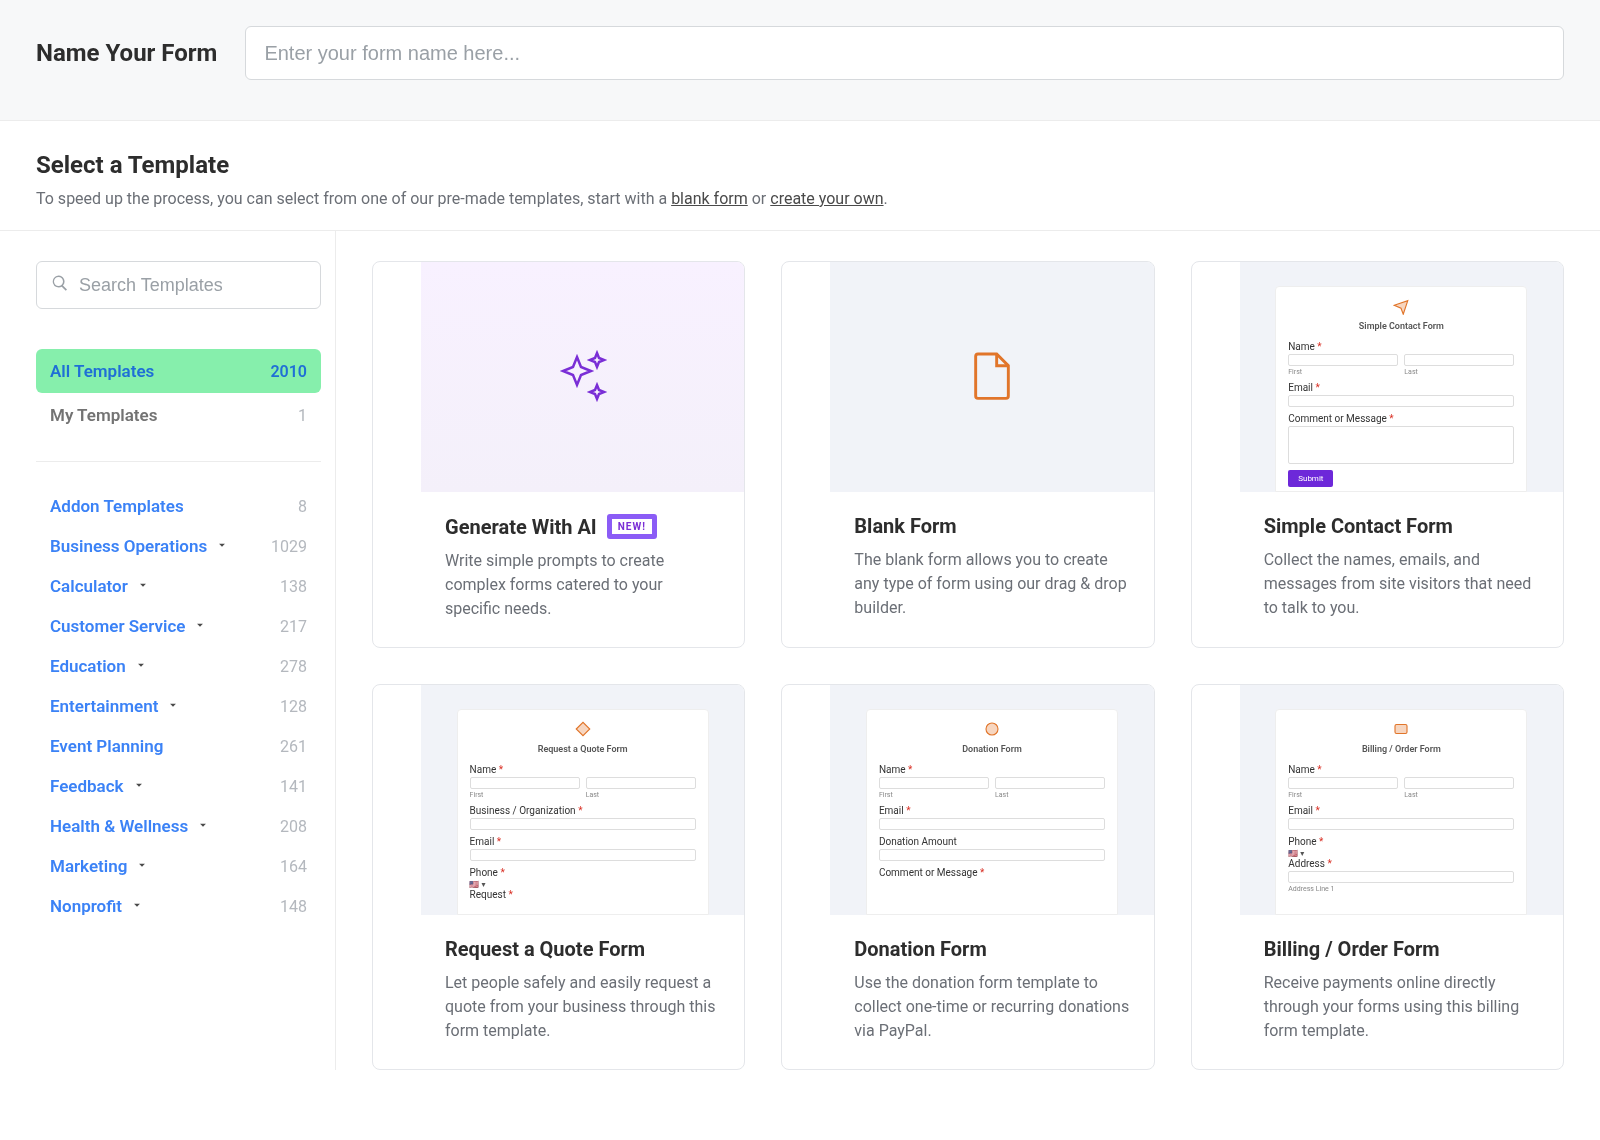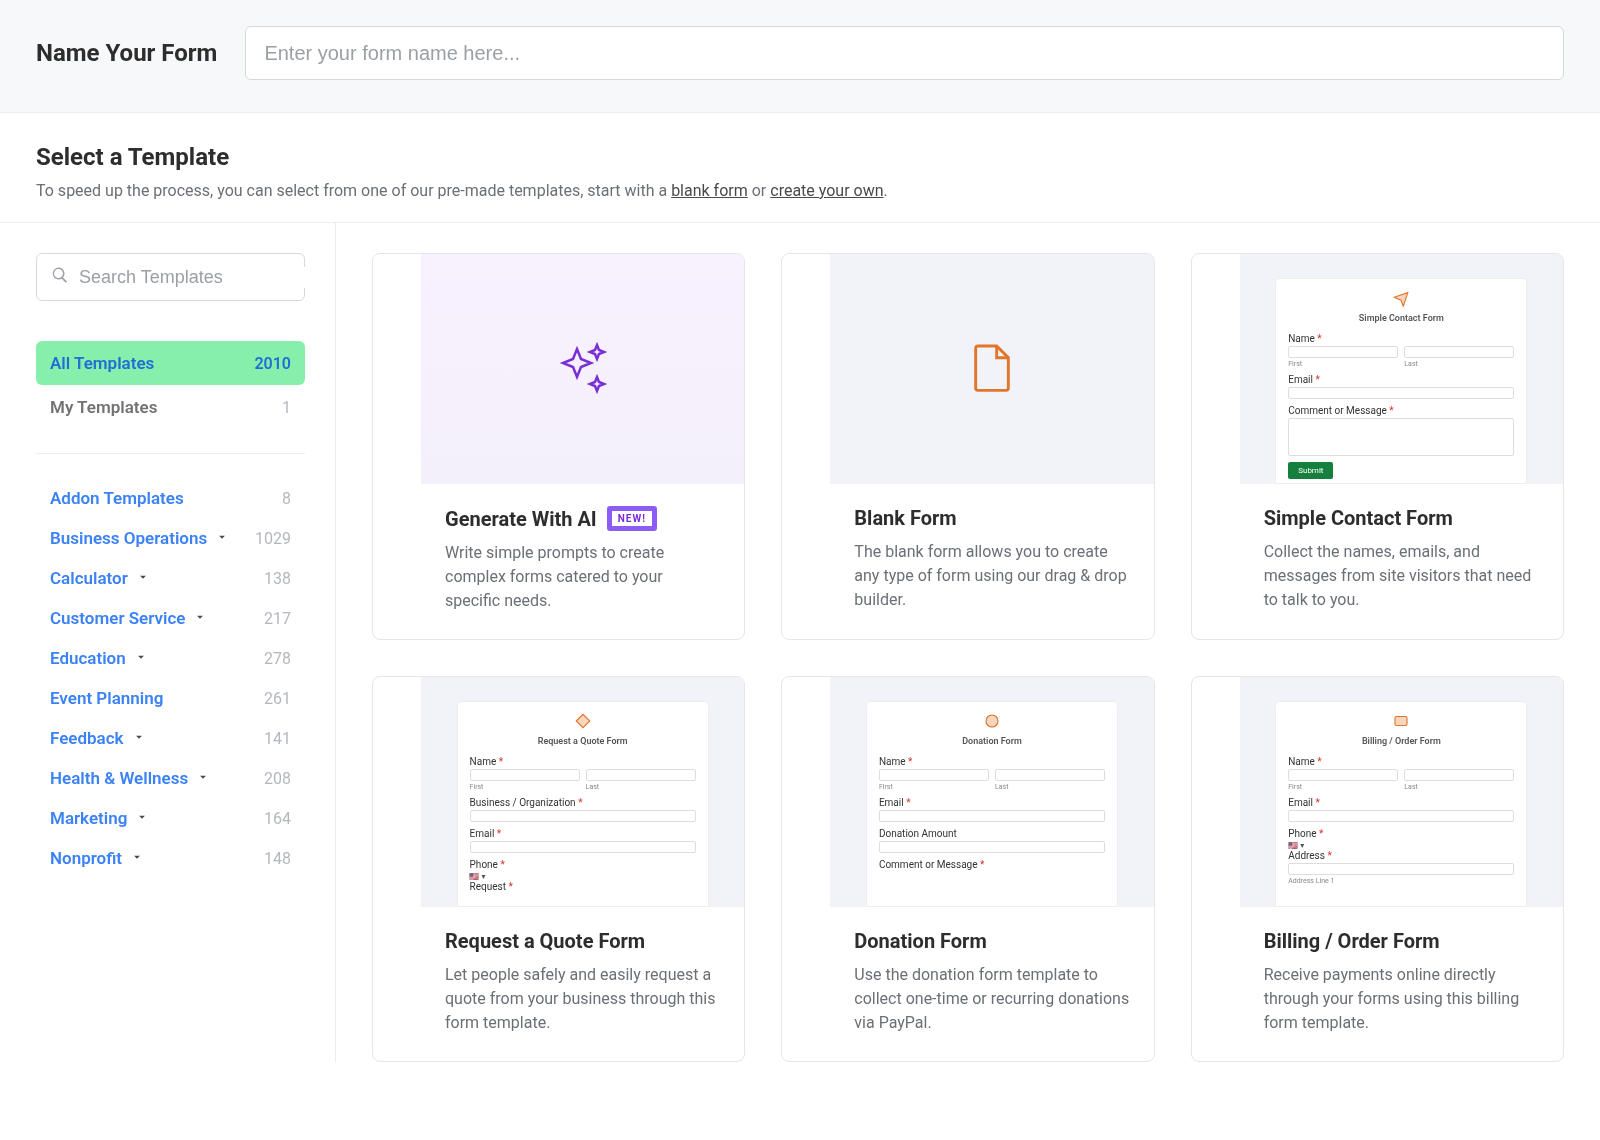--- a/index.html
+++ b/index.html
@@ -4,21 +4,21 @@
 <style>
   * { box-sizing: border-box; margin: 0; padding: 0; }
   body {
     font-family: -apple-system, BlinkMacSystemFont, "Segoe UI", Roboto, Helvetica, Arial, sans-serif;
     color: #2d2d2d;
     background: #fff;
     font-size: 16px;
   }
   .top-section {
     background: #f7f8f9;
-    padding: 26px 36px 32px;
+    padding: 26px 36px 40px;
     display: flex;
     align-items: center;
     gap: 28px;
     border-bottom: 1px solid #ececec;
   }
   .top-label {
     font-size: 24px;
     font-weight: 700;
     color: #2d2d2d;
     white-space: nowrap;
@@ -50,21 +50,21 @@
   }
   .header-block a { color: #4a4a4a; text-decoration: underline; }
 
   .content {
     display: flex;
     padding: 0 36px 40px;
   }
   .sidebar {
     width: 300px;
     padding-top: 30px;
-    padding-right: 30px;
+    padding-right: 14px;
     border-right: 1px solid #ececec;
   }
   .search-box {
     display: flex;
     align-items: center;
     gap: 10px;
     border: 1px solid #d6d9dc;
     border-radius: 6px;
     padding: 12px 14px;
     margin-bottom: 40px;
@@ -160,21 +160,21 @@
   .mini-form .mf-icon{ text-align:center; margin-bottom:4px;}
   .mini-form .mf-icon svg{ width:18px;height:18px; stroke:#e1752a; fill:#f7d6c0; stroke-width:1.5;}
   .mini-form .mf-title{ text-align:center; font-weight:600; font-size:9px; margin-bottom:10px;}
   .mini-form .mf-label{ font-size:10px; margin-bottom:2px; color:#333;}
   .mini-form .mf-label .req{ color:#d93025;}
   .mini-form .mf-input{ border:1px solid #ddd; height:12px; border-radius:2px; margin-bottom:6px;}
   .mini-form .mf-row{ display:flex; gap:6px;}
   .mini-form .mf-row > div{ flex:1;}
   .mini-form .mf-sub{ font-size:7px; color:#888; margin-top:-4px; margin-bottom:6px;}
   .mini-form .mf-textarea{ border:1px solid #ddd; height:38px; border-radius:2px; margin-bottom:6px;}
-  .mini-form .mf-btn{ background:#15803d; color:#fff; font-size:8px; padding:4px 10px; border-radius:2px; display:inline-block;}
+  .mini-form .mf-btn{ background:#6d28d9; color:#fff; font-size:8px; padding:4px 10px; border-radius:2px; display:inline-block;}
   .mini-form .mf-flag{ font-size:8px;}
 
   .card-body { padding: 22px 24px 26px; }
   .card-title { font-size: 20px; font-weight: 700; margin-bottom: 10px; display:flex; align-items:center; gap:10px;}
   .card-desc { font-size: 16px; color: #6b6f76; line-height: 1.5; }
   .new-badge{
     font-size:10px; font-weight:700; letter-spacing:1px;
     color:#7a2ed6; border:5px solid #8b5cf6; padding:2px 6px; border-radius:3px;
   }
 </style>
@@ -254,20 +254,29 @@
           <span class="label">
             <span>Education</span>
             <span class="chev"><svg viewBox="0 0 24 24">
                 <path d="M7 10l5 5 5-5z"></path>
               </svg></span>
           </span>
           <span class="count">278</span>
         </div>
         <div class="cat-item">
           <span class="label">
+            <span>Entertainment</span>
+            <span class="chev"><svg viewBox="0 0 24 24">
+                <path d="M7 10l5 5 5-5z"></path>
+              </svg></span>
+          </span>
+          <span class="count">128</span>
+        </div>
+        <div class="cat-item">
+          <span class="label">
             <span>Event Planning</span>
           </span>
           <span class="count">261</span>
         </div>
         <div class="cat-item">
           <span class="label">
             <span>Feedback</span>
             <span class="chev"><svg viewBox="0 0 24 24">
                 <path d="M7 10l5 5 5-5z"></path>
               </svg></span>

